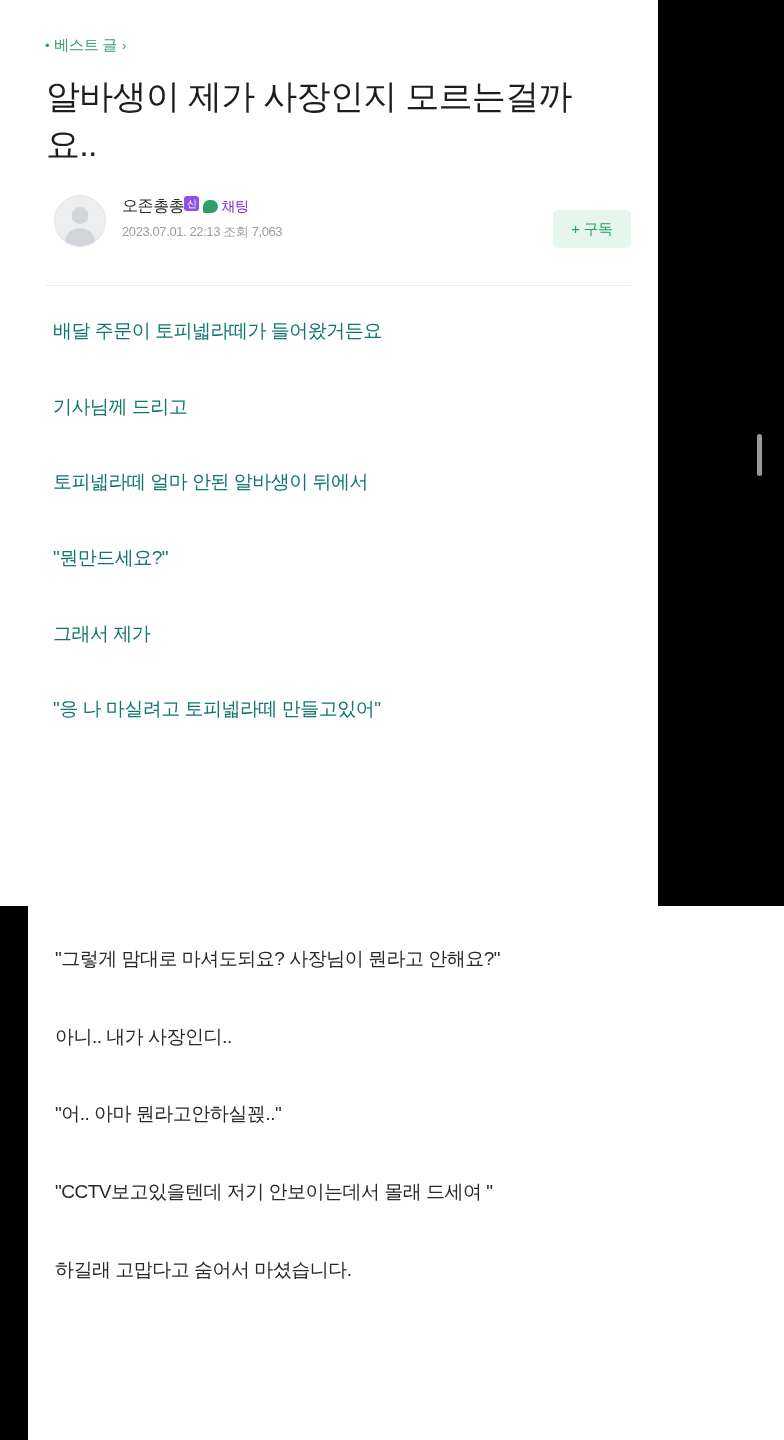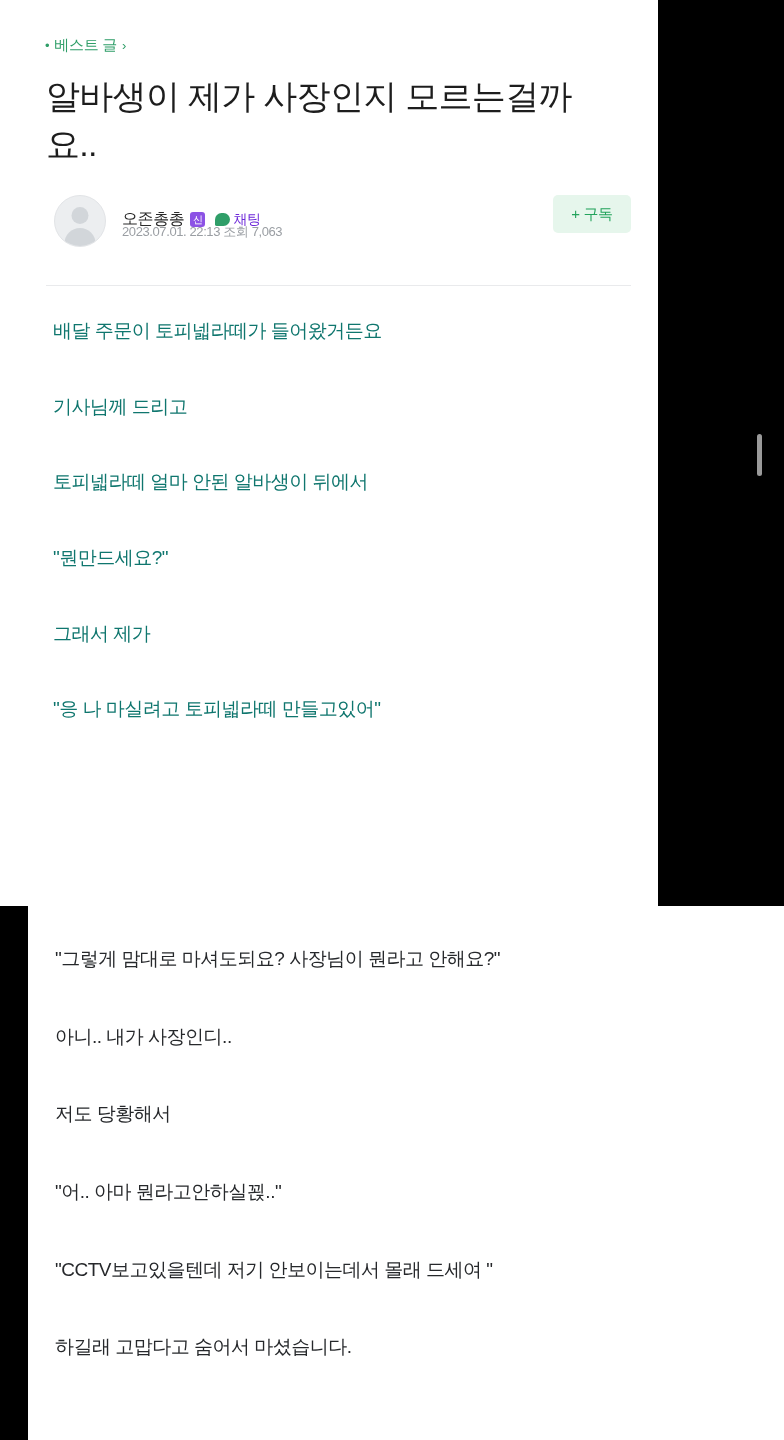--- a/index.html
+++ b/index.html
@@ -97,24 +97,22 @@
     transform: translateX(-50%);
     width: 31px;
     height: 24px;
     border-radius: 16px 16px 0 0;
     background: #d2d6da;
   }
 
   .meta-name-line {
     position: absolute;
     left: 76px;
-    top: 19px;
+    top: 6px;
     display: flex;
-    align-items: center;
-    gap: 6px;
   }
   .meta-nickname {
     font-size: 16px;
     color: #2a2a2a;
     letter-spacing: -0.4px;
   }
   .badge-purple {
     display: inline-block;
     width: 15px;
     height: 15px;
@@ -148,21 +146,21 @@
     left: 76px;
     top: 33px;
     font-size: 13px;
     color: #9a9ea3;
     letter-spacing: -0.4px;
   }
 
   .subscribe-btn {
     position: absolute;
     right: 0;
-    top: 5px;
+    top: 20px;
     width: 78px;
     height: 38px;
     background: #e6f6ec;
     color: #23a35c;
     border: none;
     border-radius: 5px;
     font-size: 15px;
     font-family: "Liberation Sans", sans-serif;
     letter-spacing: -0.4px;
     cursor: pointer;
@@ -273,18 +271,17 @@
     <p>"응 나 마실려고 토피넯라떼 만들고있어"</p>
   </div>
 </div>
 
 <div class="scroll-sliver"></div>
 
 <div class="panel-bottom">
   <div class="body-text2">
     <p>"그렇게 맘대로 마셔도되요? 사장님이 뭔라고 안해요?"</p>
     <p>아니.. 내가 사장인디..</p>
-    <p>저도 당황해서</p>
     <p>"어.. 아마 뭔라고안하실꾅.."</p>
     <p>"CCTV보고있을텐데 저기 안보이는데서 몰래 드세여 "</p>
     <p>하길래 고맙다고 숨어서 마셨습니다.</p>
   </div>
 </div>
 
 </body></html>

